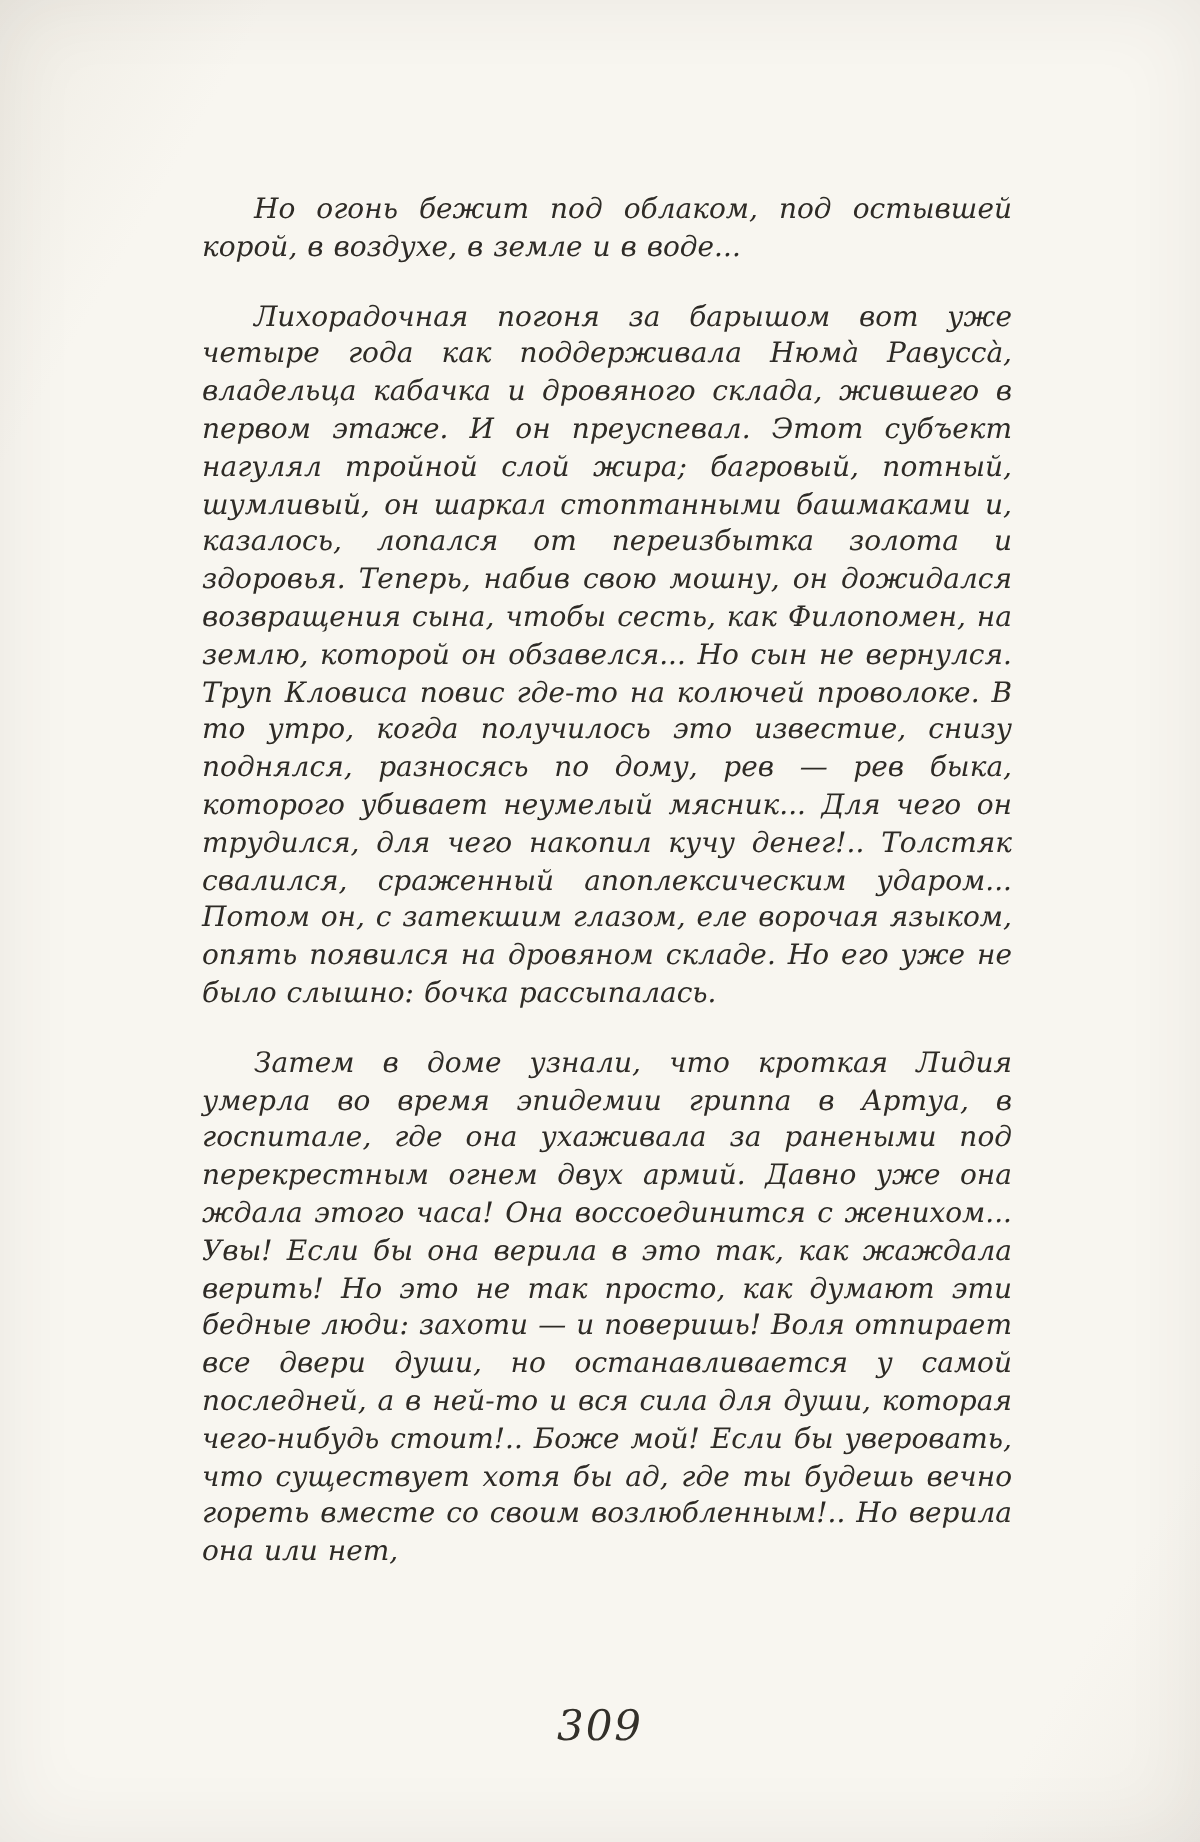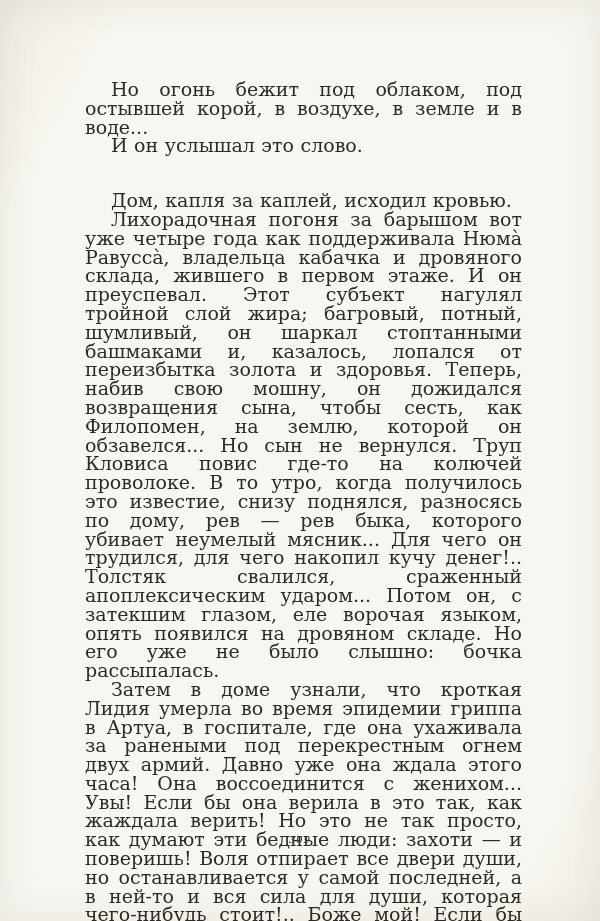--- a/index.html
+++ b/index.html
@@ -19,68 +19,67 @@
     overflow: hidden;
     box-shadow: inset 0 0 40px rgba(60,55,45,0.08);
   }
   .text-block {
     position: absolute;
     top: 80px;
     left: 85px;
     width: 437px;
   }
   .para {
-    margin: 0;
+    margin: 16px;
     text-indent: 26px;
     text-align: justify;
-    font-size: 19px;
+    font-size: 14px;
     line-height: 18.8px;
     word-spacing: 0.5px;
+    font-style: italic;
   }
   .section-start {
     margin-top: 36px;
   }
   .footnote {
     margin-top: 26px;
     padding-left: 30px;
     font-size: 13.4px;
     line-height: 17px;
   }
   .footnote .marker {
     font-size: 12px;
     vertical-align: top;
     margin-right: 4px;
   }
   .footnote .lang-note {
     font-style: italic;
   }
   .page-number {
     position: absolute;
-    bottom: 76px;
+    bottom: 46px;
     left: 0;
     width: 100%;
     text-align: center;
     font-style: italic;
-    font-size: 10px;
+    font-size: 21px;
     letter-spacing: 1px;
     color: #33302a;
   }
 </style>
 </head>
 <body>
 
 <main class="page">
   <div class="text-block">
 
     <p class="para">Но огонь бежит под облаком, под остывшей корой, в воздухе, в земле и в воде...</p>
 
 
-    <p class="para">И он услышал это слово.</p>
 
-    <p class="para section-start">Дом, капля за каплей, исходил кровью.</p>
 
     <p class="para">Лихорадочная погоня за барышом вот уже четыре года как поддерживала Нюма̀ Равусса̀, владельца кабачка и дровяного склада, жившего в первом этаже. И он преуспевал. Этот субъект нагулял тройной слой жира; багровый, потный, шумливый, он шаркал стоптанными башмаками и, казалось, лопался от переизбытка золота и здоровья. Теперь, набив свою мошну, он дожидался возвращения сына, чтобы сесть, как Филопомен, на землю, которой он обзавелся... Но сын не вернулся. Труп Кловиса повис где-то на колючей проволоке. В то утро, когда получилось это известие, снизу поднялся, разносясь по дому, рев — рев быка, которого убивает неумелый мясник... Для чего он трудился, для чего накопил кучу денег!.. Толстяк свалился, сраженный апоплексическим ударом... Потом он, с затекшим глазом, еле ворочая языком, опять появился на дровяном складе. Но его уже не было слышно: бочка рассыпалась.</p>
 
     <p class="para">Затем в доме узнали, что кроткая Лидия умерла во время эпидемии гриппа в Артуа, в госпитале, где она ухаживала за ранеными под перекрестным огнем двух армий. Давно уже она ждала этого часа! Она воссоединится с женихом... Увы! Если бы она верила в это так, как жаждала верить! Но это не так просто, как думают эти бедные люди: захоти — и поверишь! Воля отпирает все двери души, но останавливается у самой последней, а в ней-то и вся сила для души, которая чего-нибудь стоит!.. Боже мой! Если бы уверовать, что существует хотя бы ад, где ты будешь вечно гореть вместе со своим возлюбленным!.. Но верила она или нет,</p>
 
 
   </div>
 
   <div class="page-number">309</div>
 </main>

